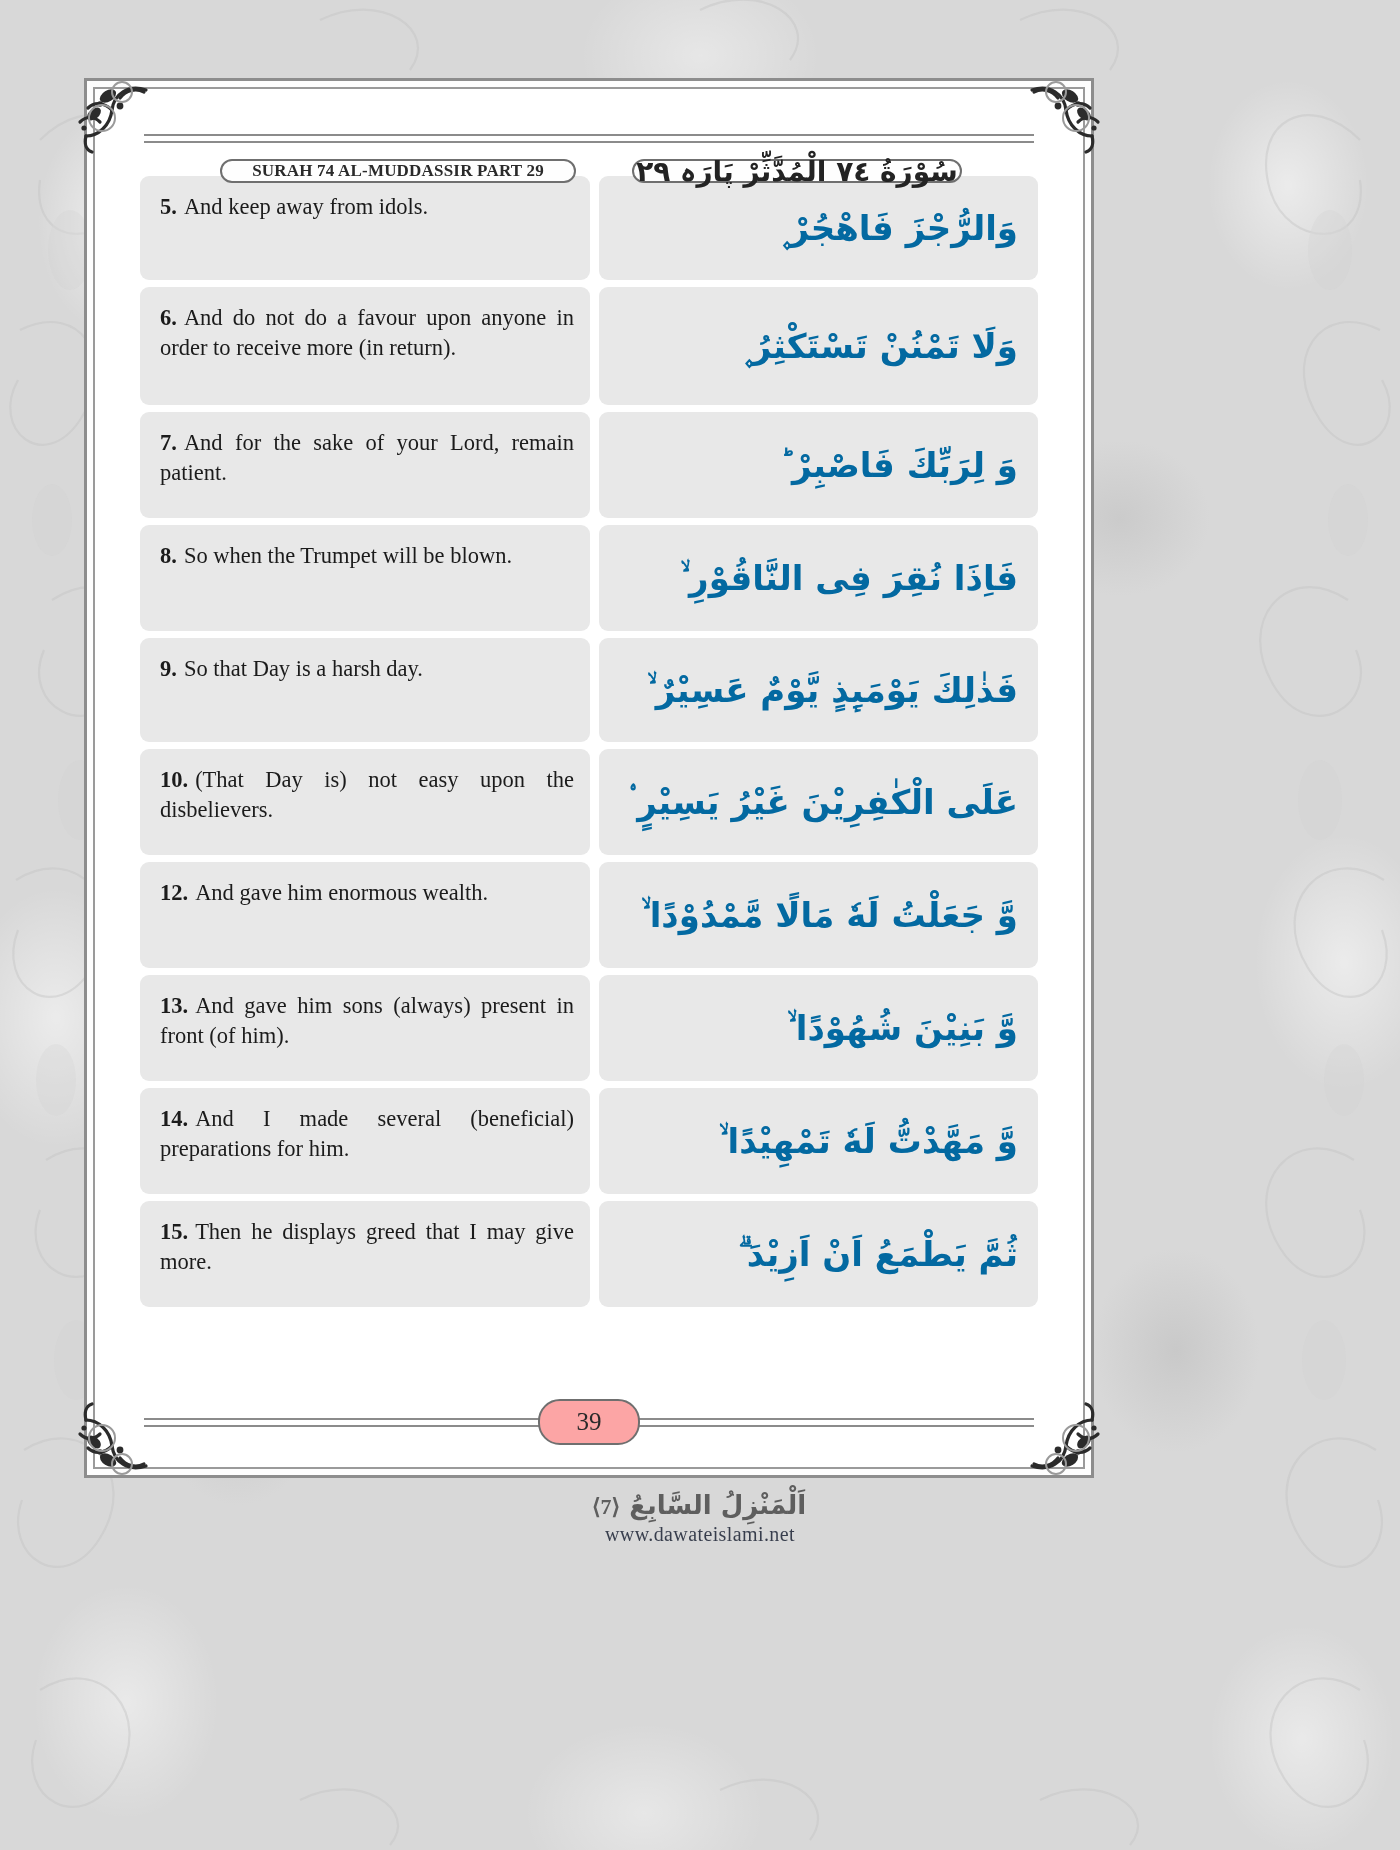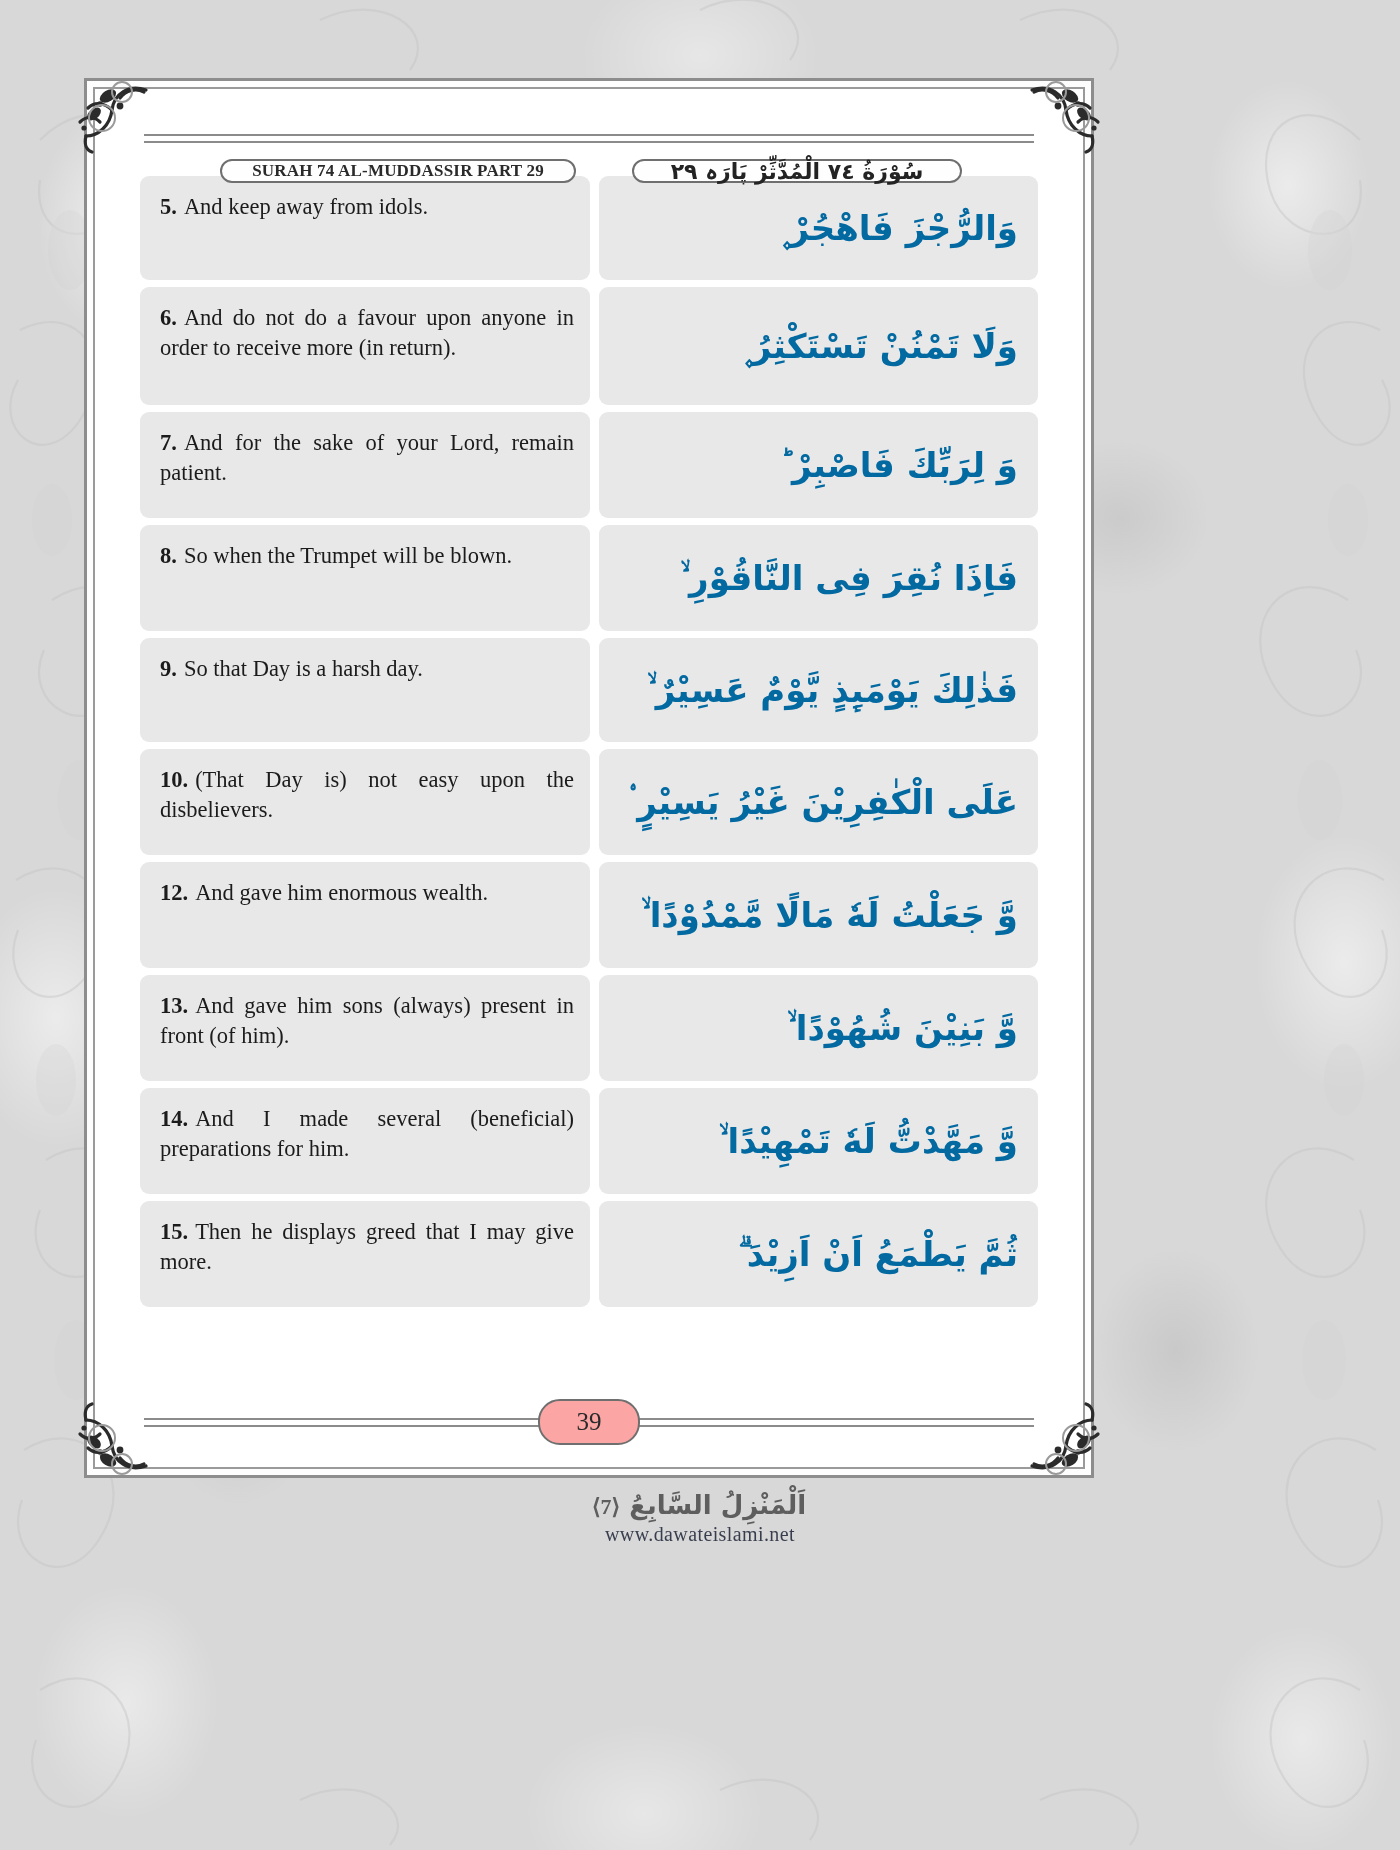--- a/index.html
+++ b/index.html
@@ -122,21 +122,21 @@
   .header-title-en {
     font-family: "Liberation Serif", serif;
     font-size: 17px;
     font-weight: 700;
     letter-spacing: 0.2px;
     color: #2a2a2a;
     white-space: nowrap;
   }
   .header-title-ar {
     font-family: "DejaVu Sans", sans-serif;
-    font-size: 22px;
+    font-size: 28px;
     font-weight: 600;
     color: #232323;
     direction: rtl;
     white-space: nowrap;
   }
 
   
   .verses {
     position: absolute;
     left: 36px;

